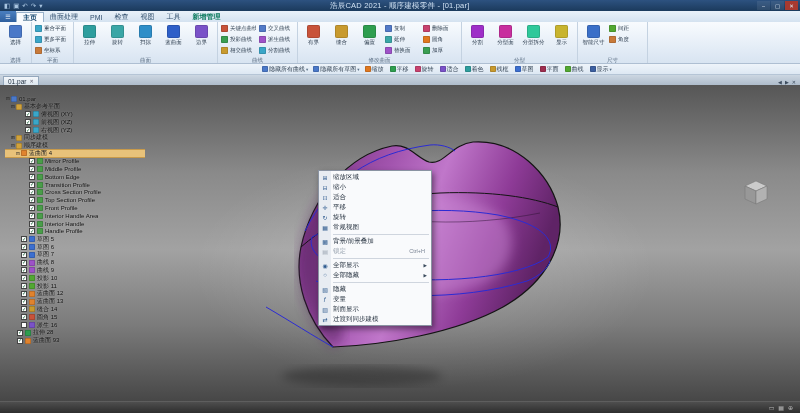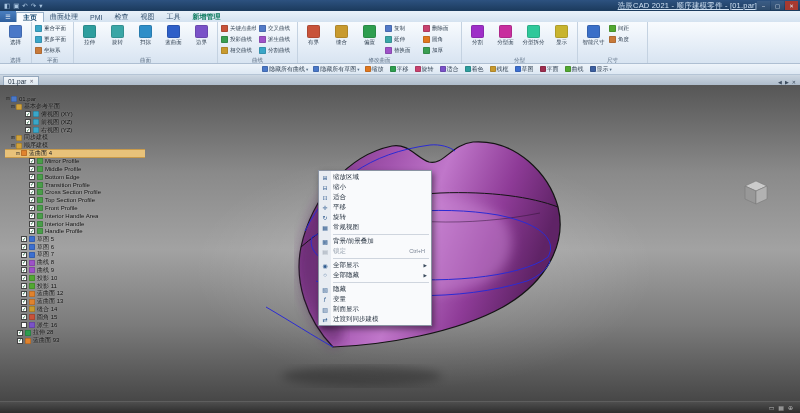--- a/index.html
+++ b/index.html
@@ -3,21 +3,21 @@
 <meta charset="utf-8">
 <style>
   * { margin:0; padding:0; box-sizing:border-box; }
   body { font-family:"Liberation Sans", sans-serif; }
   .app { position:relative; width:800px; height:413px; overflow:hidden; background:#7a7a7a; user-select:none; }
 
   
   .titlebar { position:absolute; top:0; left:0; right:0; height:11px; background:linear-gradient(#2d5280,#1b3a5c); color:#cfe0f2; display:flex; align-items:center; font-size:7px; z-index:30; }
   .qat { display:flex; gap:3px; padding-left:4px; align-items:center; }
   .qat span { font-size:6.5px; color:#a8c4e0; line-height:11px; }
-  .tb-title { flex:1; text-align:right; font-size:7.5px; letter-spacing:.2px;text-decoration:underline; }
+  .tb-title { flex:1; text-align:center; font-size:7.5px; letter-spacing:.2px; }
   .win-controls { display:flex; gap:1px; padding-right:2px; }
   .win-btn { width:13px; height:9px; font-size:5.5px; display:flex; align-items:center; justify-content:center; color:#dfe8f2; background:rgba(255,255,255,.08); }
   .win-btn.close { background:#a83a30; }
 
   
   .tabrow { position:absolute; top:11px; left:0; right:0; height:11px; background:linear-gradient(#e9f1f9,#d4e2f0); display:flex; align-items:flex-end; font-size:7px; z-index:29; }
   .app-btn { width:16px; height:11px; background:linear-gradient(#4a7fc0,#2f5f9e); color:#fff; display:flex; align-items:center; justify-content:center; font-size:6px; }
   .tab { padding:0 6px; color:#33506e; height:10px; display:flex; align-items:center; }
   .tab.active { background:#f9fbfe; border:1px solid #9ab2cb; border-bottom:none; color:#13456e; font-weight:bold; }
   .tab.highlight { color:#0c7a5e; font-weight:bold; }

